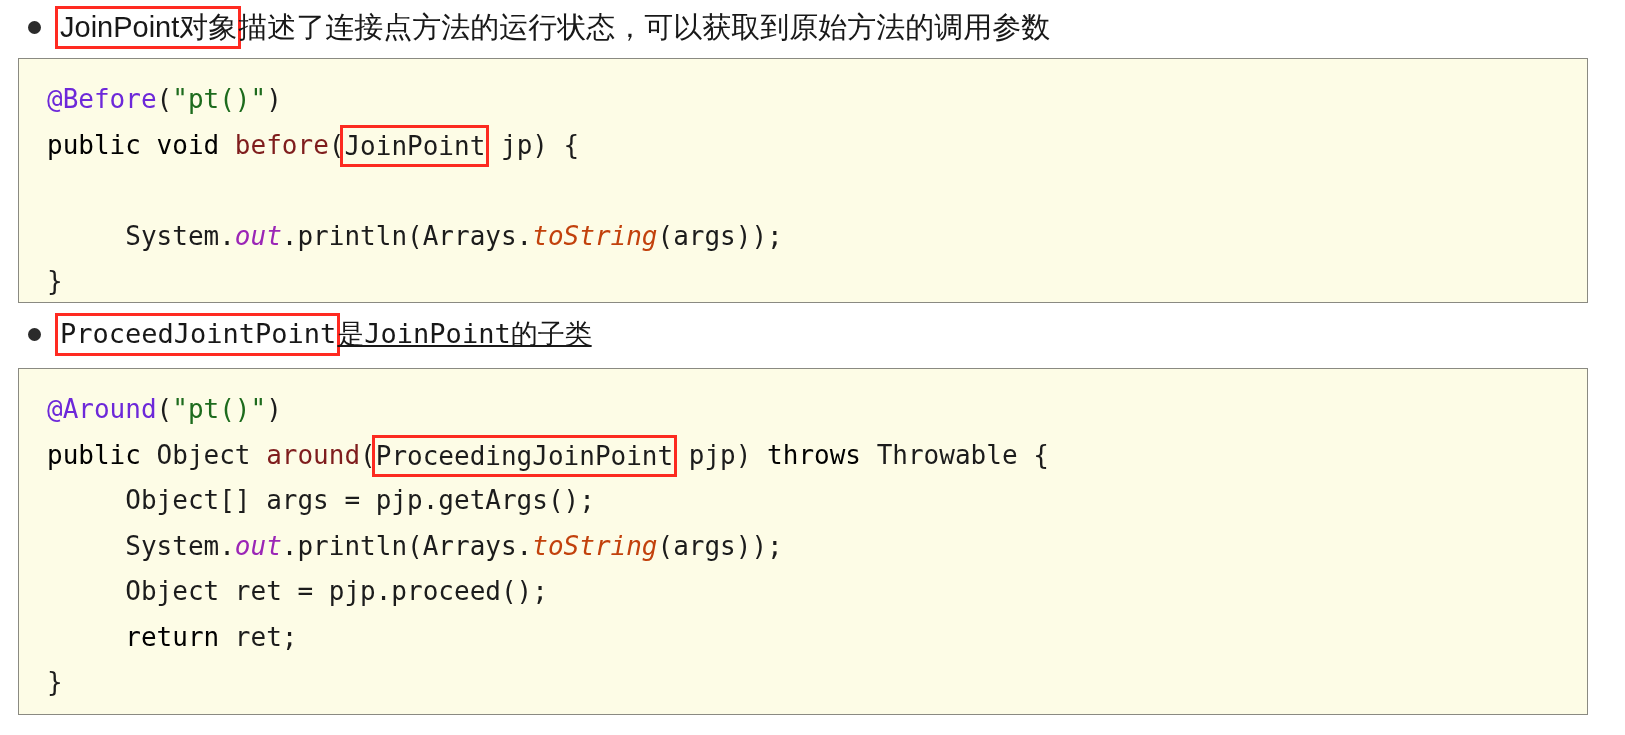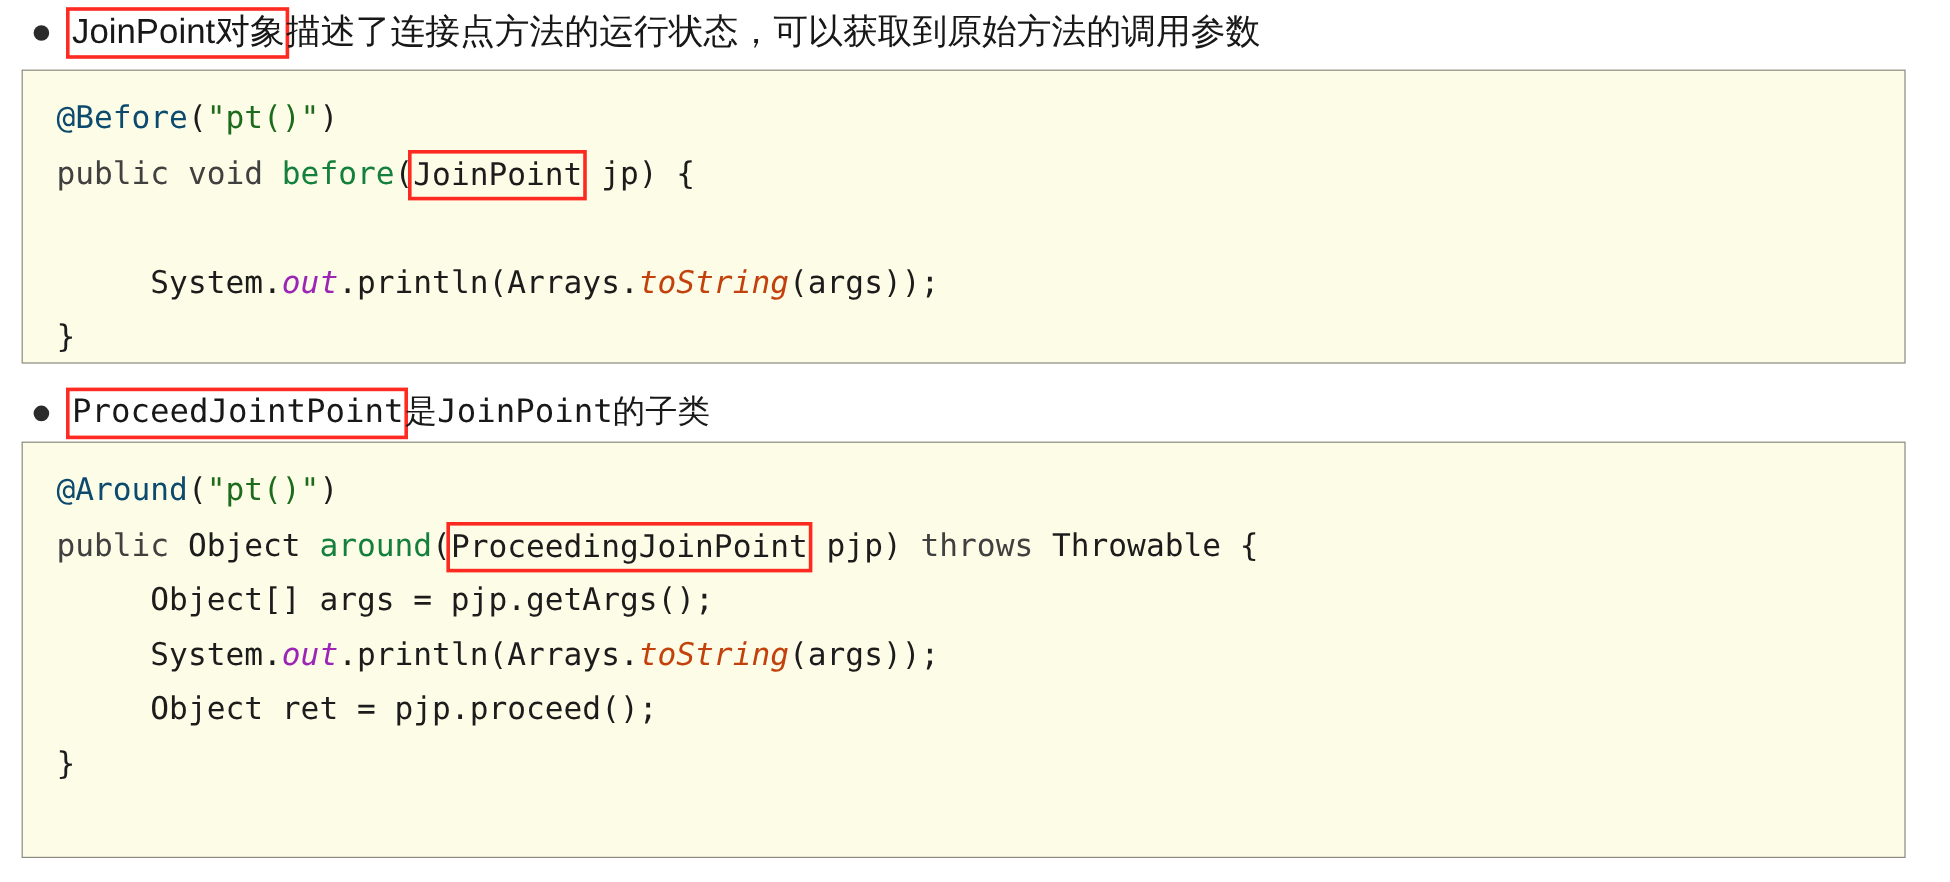--- a/index.html
+++ b/index.html
@@ -67,24 +67,24 @@
     line-height: 45.5px;
     color: #1c1c1c;
     padding: 18px 0 16px 0;
     overflow: hidden;
   }
   .code-line {
     white-space: pre;
     padding-left: 28px;
     height: 45.5px;
   }
-  .tok-anno   { color: #0c4a6e; }
+  .tok-anno   { color: #6d28d9; }
   .tok-str    { color: #1d6b1d; }
-  .tok-kw     { color: #404040; }
-  .tok-meth   { color: #15803d; }
+  .tok-kw     { color: #000000; }
+  .tok-meth   { color: #7f1d1d; }
   .tok-field  { color: #9b26b6; font-style: italic; }
   .tok-static { color: #c2410c; font-style: italic; }
   .tok-plain  { color: #1c1c1c; }
 
   .code-hl {
     outline: 3px solid #fc2a20;
     outline-offset: 1px;
     display: inline-block;
     line-height: 34px;
     position: relative;
@@ -102,27 +102,28 @@
   </div>
 
   <div class="code-block" style="top: 58px; width: 1570px; height: 245px;">
     <div class="code-line"><span class="tok-anno">@Before</span><span class="tok-plain">(</span><span class="tok-str">"pt()"</span><span class="tok-plain">)</span></div>
     <div class="code-line"><span class="tok-kw">public</span><span class="tok-plain"> </span><span class="tok-kw">void</span><span class="tok-plain"> </span><span class="tok-meth">before</span><span class="tok-plain">(</span><span class="code-hl tok-plain">JoinPoint</span><span class="tok-plain"> jp) {</span></div>
     <div class="code-line"><span class="tok-plain">    </span></div>
     <div class="code-line"><span class="tok-plain">     System.</span><span class="tok-field">out</span><span class="tok-plain">.println(Arrays.</span><span class="tok-static">toString</span><span class="tok-plain">(args));</span></div>
     <div class="code-line"><span class="tok-plain">}</span></div>
   </div>
 
-  <div class="bullet-line" style="top: 320px; height: 48px;">
+  <div class="bullet-line" style="top: 310px; height: 48px; text-decoration: underline;">
     <span class="bullet-dot"></span>
     <span class="bullet-text mono"><span class="hl">ProceedJointPoint</span><span>是JoinPoint的子类</span></span>
   </div>
 
   <div class="code-block" style="top: 368px; width: 1570px; height: 347px;">
     <div class="code-line"><span class="tok-anno">@Around</span><span class="tok-plain">(</span><span class="tok-str">"pt()"</span><span class="tok-plain">)</span></div>
     <div class="code-line"><span class="tok-kw">public</span><span class="tok-plain"> Object </span><span class="tok-meth">around</span><span class="tok-plain">(</span><span class="code-hl tok-plain">ProceedingJoinPoint</span><span class="tok-plain"> pjp) </span><span class="tok-kw">throws</span><span class="tok-plain"> Throwable {</span></div>
     <div class="code-line"><span class="tok-plain">     Object[] args = pjp.getArgs();</span></div>
     <div class="code-line"><span class="tok-plain">     System.</span><span class="tok-field">out</span><span class="tok-plain">.println(Arrays.</span><span class="tok-static">toString</span><span class="tok-plain">(args));</span></div>
     <div class="code-line"><span class="tok-plain">     Object ret = pjp.proceed();</span></div>
+    <div class="code-line"><span class="tok-plain">     </span><span class="tok-kw">return</span><span class="tok-plain"> ret;</span></div>
     <div class="code-line"><span class="tok-plain">}</span></div>
   </div>
 
 </div>
 
 </body></html>

